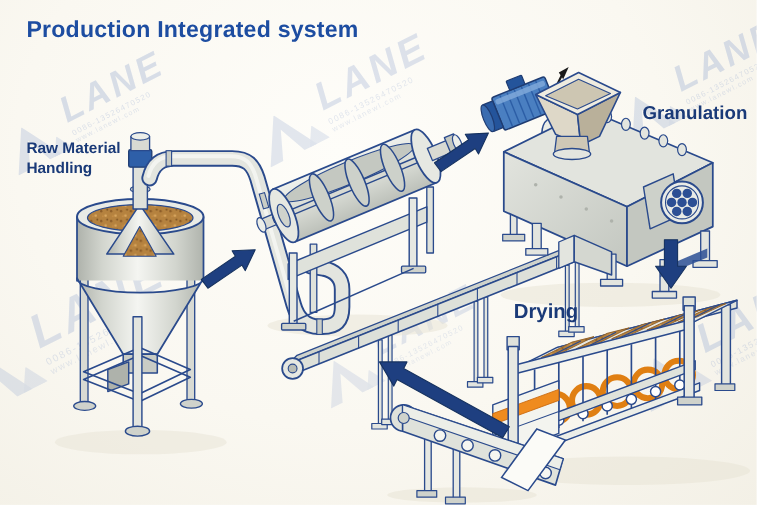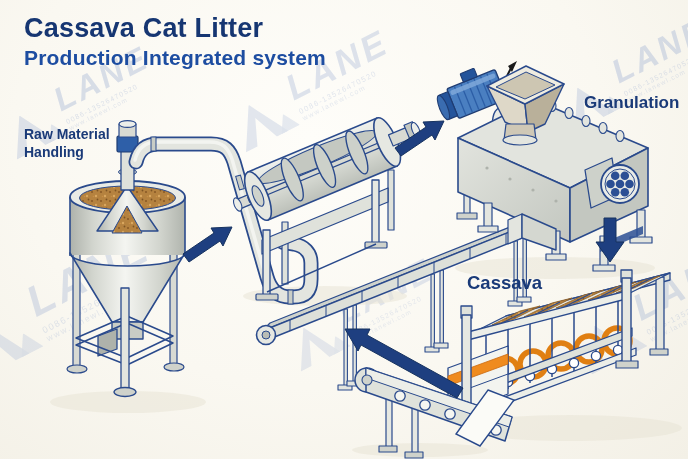--- a/index.html
+++ b/index.html
@@ -405,19 +405,18 @@
 
     <g fill="#1e3f80" stroke="#16325f" stroke-width="1" stroke-linejoin="round">
       <polygon points="189,262 220,241 223,246 232,227 211,228 214,233 183,254"></polygon>
       <polygon points="401,156 432,135 435,140 444,121 423,122 426,127 395,148"></polygon>
       <polygon points="604,218 616,218 616,242 624,242 610,262 596,242 604,242"></polygon>
       <polygon points="463,388 367,335 370,329 345,329 358,351 361,345 457,398"></polygon>
     </g>
   </svg>
 
   <div class="titleblock">
-    <div class="title-1">Cassava Cat Litter</div>
     <div class="title-2">Production Integrated system</div>
   </div>
   <div class="stage-label lbl-raw">Raw Material Handling</div>
   <div class="stage-label lbl-gran">Granulation</div>
-  <div class="stage-label lbl-dry">Cassava</div>
+  <div class="stage-label lbl-dry">Drying</div>
 </div>
 
 </body></html>

